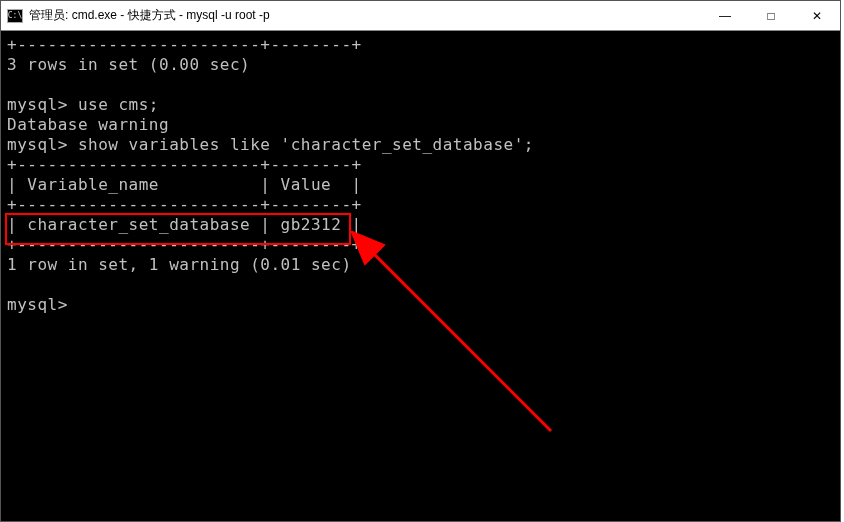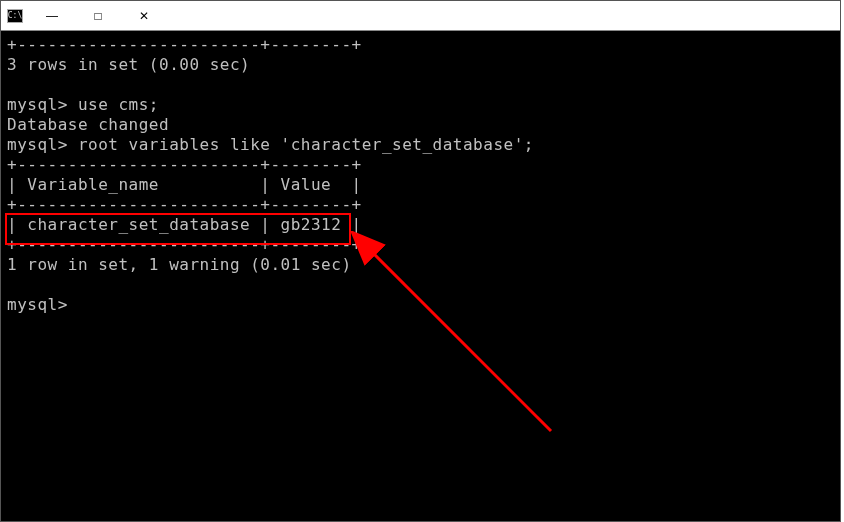--- a/index.html
+++ b/index.html
@@ -82,32 +82,33 @@
       position: absolute;
       pointer-events: none;
     }
   </style>
 </head>
 <body>
 
 <div class="window">
   <div class="titlebar">
     <div class="titlebar-icon">C:\</div>
+    <div class="titlebar-text">管理员: cmd.exe - 快捷方式 - mysql  -u root -p</div>
     <div class="win-controls">
       <div class="win-btn">—</div>
       <div class="win-btn">□</div>
       <div class="win-btn">✕</div>
     </div>
   </div>
   <div class="terminal"><span>+------------------------+--------+</span>
 <span>3 rows in set (0.00 sec)</span>
 <span></span>
 <span>mysql&gt;</span><span> use cms;</span>
-<span>Database changed</span>
-<span>mysql&gt;</span><span> root variables like 'character_set_database';</span>
+<span>Database warning</span>
+<span>mysql&gt;</span><span> show variables like 'character_set_database';</span>
 <span>+------------------------+--------+</span>
 <span>| Variable_name          | Value  |</span>
 <span>+------------------------+--------+</span>
 <span>| character_set_database | gb2312 |</span>
 <span>+------------------------+--------+</span>
 <span>1 row in set, 1 warning (0.01 sec)</span>
 <span></span>
 <span>mysql&gt;</span>
 <div class="highlight-box" style="left:4px; top:182px; width:346px; height:32px;"></div>
 <svg class="arrow-svg" style="left:350px; top:200px; width:220px; height:220px;" viewBox="0 0 220 220">

